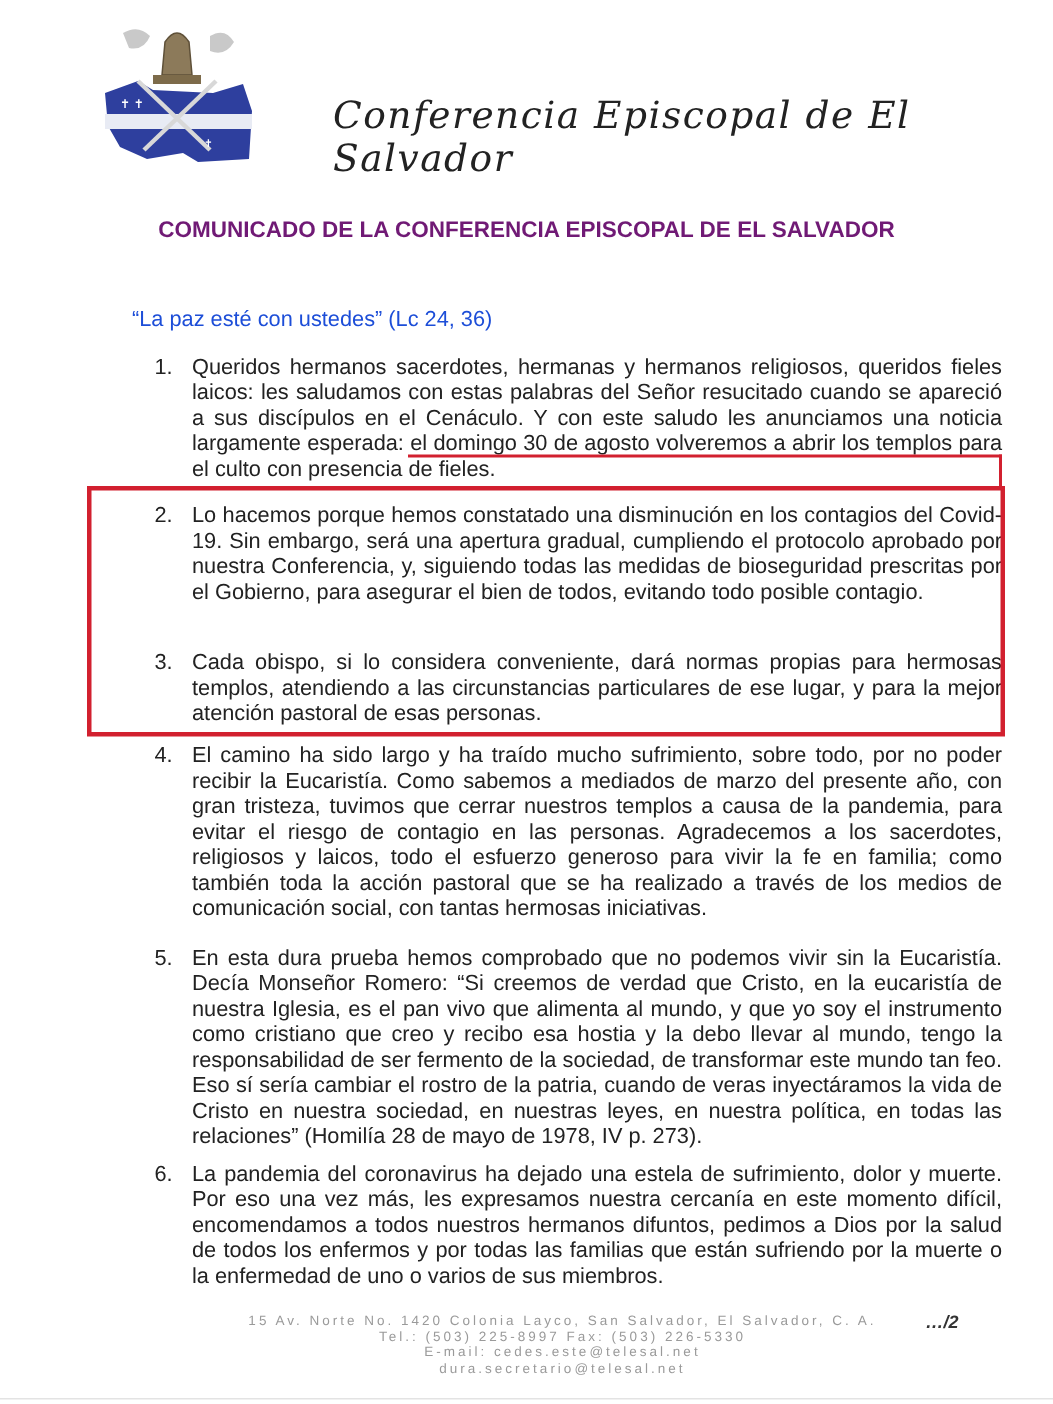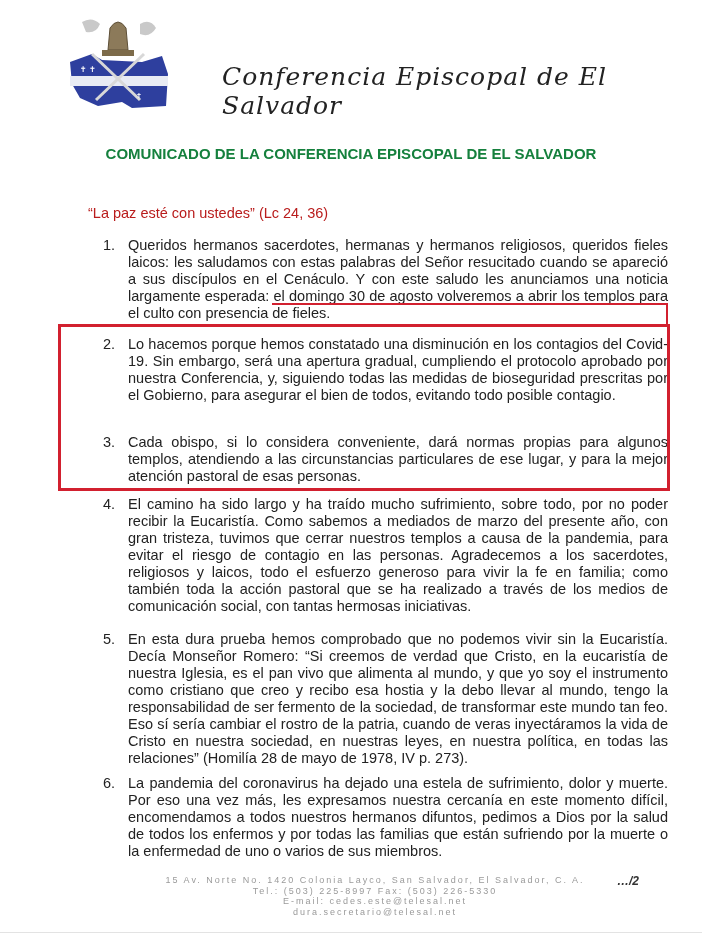--- a/index.html
+++ b/index.html
@@ -1,20 +1,20 @@
 <!DOCTYPE html>
 <html><head>
 <meta charset="utf-8">
 <style>
   html, body { margin:0; padding:0; background:#fff; }
   body { width:702px; height:936px; position:relative; overflow:hidden; font-family:"Liberation Sans", sans-serif; color:#1a1a1a; }
   .logo { position:absolute; left:62px; top:14px; width:112px; height:100px; }
   .org-title { position:absolute; left:222px; top:50px; font-family:"DejaVu Serif", serif; font-style:italic; font-size:25px; color:#222; letter-spacing:1px;margin-top:12px; }
-  .title { position:absolute; left:0; width:702px; top:145px; text-align:center; font-weight:bold; font-size:15px; line-height:18px; color:#15803d; }
-  .quote { position:absolute; left:88px; top:205px; font-size:14.5px; color:#b91c1c; }
+  .title { position:absolute; left:0; width:702px; top:145px; text-align:center; font-weight:bold; font-size:15px; line-height:18px; color:#701a75; }
+  .quote { position:absolute; left:88px; top:205px; font-size:14.5px; color:#1d4ed8; }
   .item { position:absolute; left:128px; width:540px; font-size:14.5px; line-height:17px; text-align:justify; color:#222; }
   .num { position:absolute; left:-25px; top:0; }
   .hl-line { position:absolute; background:#d2202f; }
   .footer { position:absolute; left:0; width:702px; top:875px; text-align:center; font-size:9px; line-height:10.5px; color:#9a9a9a; letter-spacing:2px;padding-left:24px; }
   .pagenum { position:absolute; left:617px; top:874px; font-size:12px; font-weight:bold; font-style:italic; color:#333; }
   .bottom-rule { position:absolute; left:0; top:932px; width:702px; height:1px; background:#e3e3e3; }
 </style>
 </head>
 <body>
 
@@ -43,21 +43,21 @@
 <div class="item" style="top:237px;">
   <span class="num">1.</span>
   <span>Queridos hermanos sacerdotes, hermanas y hermanos religiosos, queridos fieles laicos: les saludamos con estas palabras del Señor resucitado cuando se apareció a sus discípulos en el Cenáculo. Y con este saludo les anunciamos una noticia largamente esperada: el domingo 30 de agosto volveremos a abrir los templos para el culto con presencia de fieles.</span>
 </div>
 <div class="item" style="top:336px;">
   <span class="num">2.</span>
   <span>Lo hacemos porque hemos constatado una disminución en los contagios del Covid-19. Sin embargo, será una apertura gradual, cumpliendo el protocolo aprobado por nuestra Conferencia, y, siguiendo todas las medidas de bioseguridad prescritas por el Gobierno, para asegurar el bien de todos, evitando todo posible contagio.</span>
 </div>
 <div class="item" style="top:434px;">
   <span class="num">3.</span>
-  <span>Cada obispo, si lo considera conveniente, dará normas propias para algunos templos, atendiendo a las circunstancias particulares de ese lugar, y para la mejor atención pastoral de esas personas.</span>
+  <span>Cada obispo, si lo considera conveniente, dará normas propias para hermosas templos, atendiendo a las circunstancias particulares de ese lugar, y para la mejor atención pastoral de esas personas.</span>
 </div>
 <div class="item" style="top:496px;">
   <span class="num">4.</span>
   <span>El camino ha sido largo y ha traído mucho sufrimiento, sobre todo, por no poder recibir la Eucaristía. Como sabemos a mediados de marzo del presente año, con gran tristeza, tuvimos que cerrar nuestros templos a causa de la pandemia, para evitar el riesgo de contagio en las personas. Agradecemos a los sacerdotes, religiosos y laicos, todo el esfuerzo generoso para vivir la fe en familia; como también toda la acción pastoral que se ha realizado a través de los medios de comunicación social, con tantas hermosas iniciativas.</span>
 </div>
 <div class="item" style="top:631px;">
   <span class="num">5.</span>
   <span>En esta dura prueba hemos comprobado que no podemos vivir sin la Eucaristía. Decía Monseñor Romero: “Si creemos de verdad que Cristo, en la eucaristía de nuestra Iglesia, es el pan vivo que alimenta al mundo, y que yo soy el instrumento como cristiano que creo y recibo esa hostia y la debo llevar al mundo, tengo la responsabilidad de ser fermento de la sociedad, de transformar este mundo tan feo. Eso sí sería cambiar el rostro de la patria, cuando de veras inyectáramos la vida de Cristo en nuestra sociedad, en nuestras leyes, en nuestra política, en todas las relaciones” (Homilía 28 de mayo de 1978, IV p. 273).</span>
 </div>
 <div class="item" style="top:775px;">

